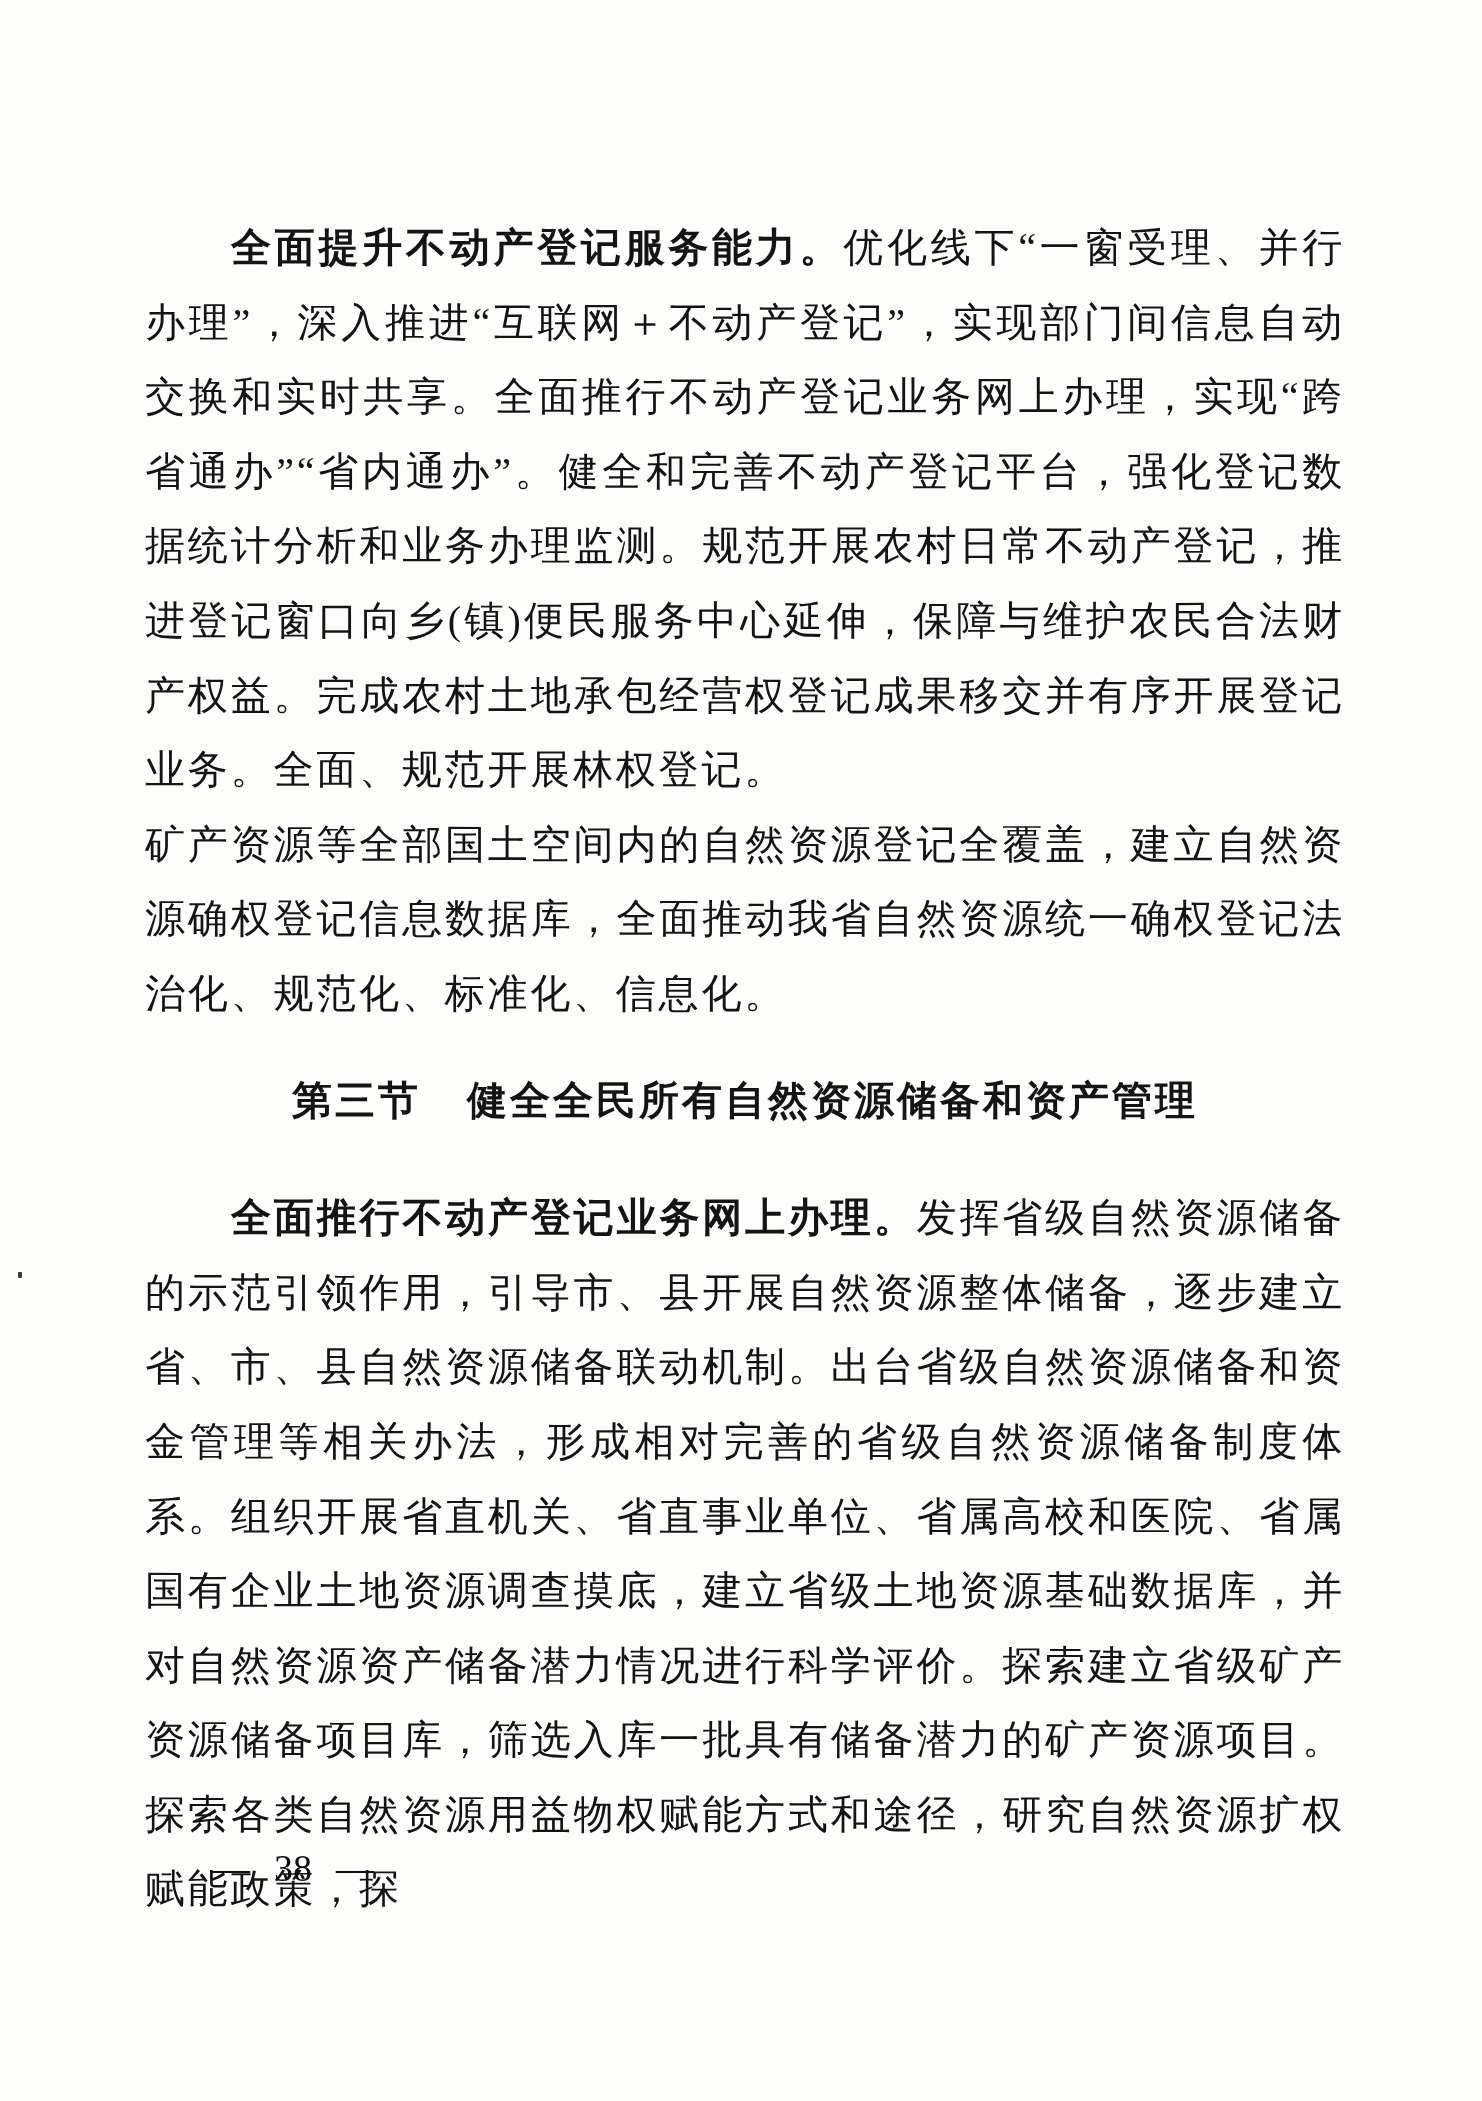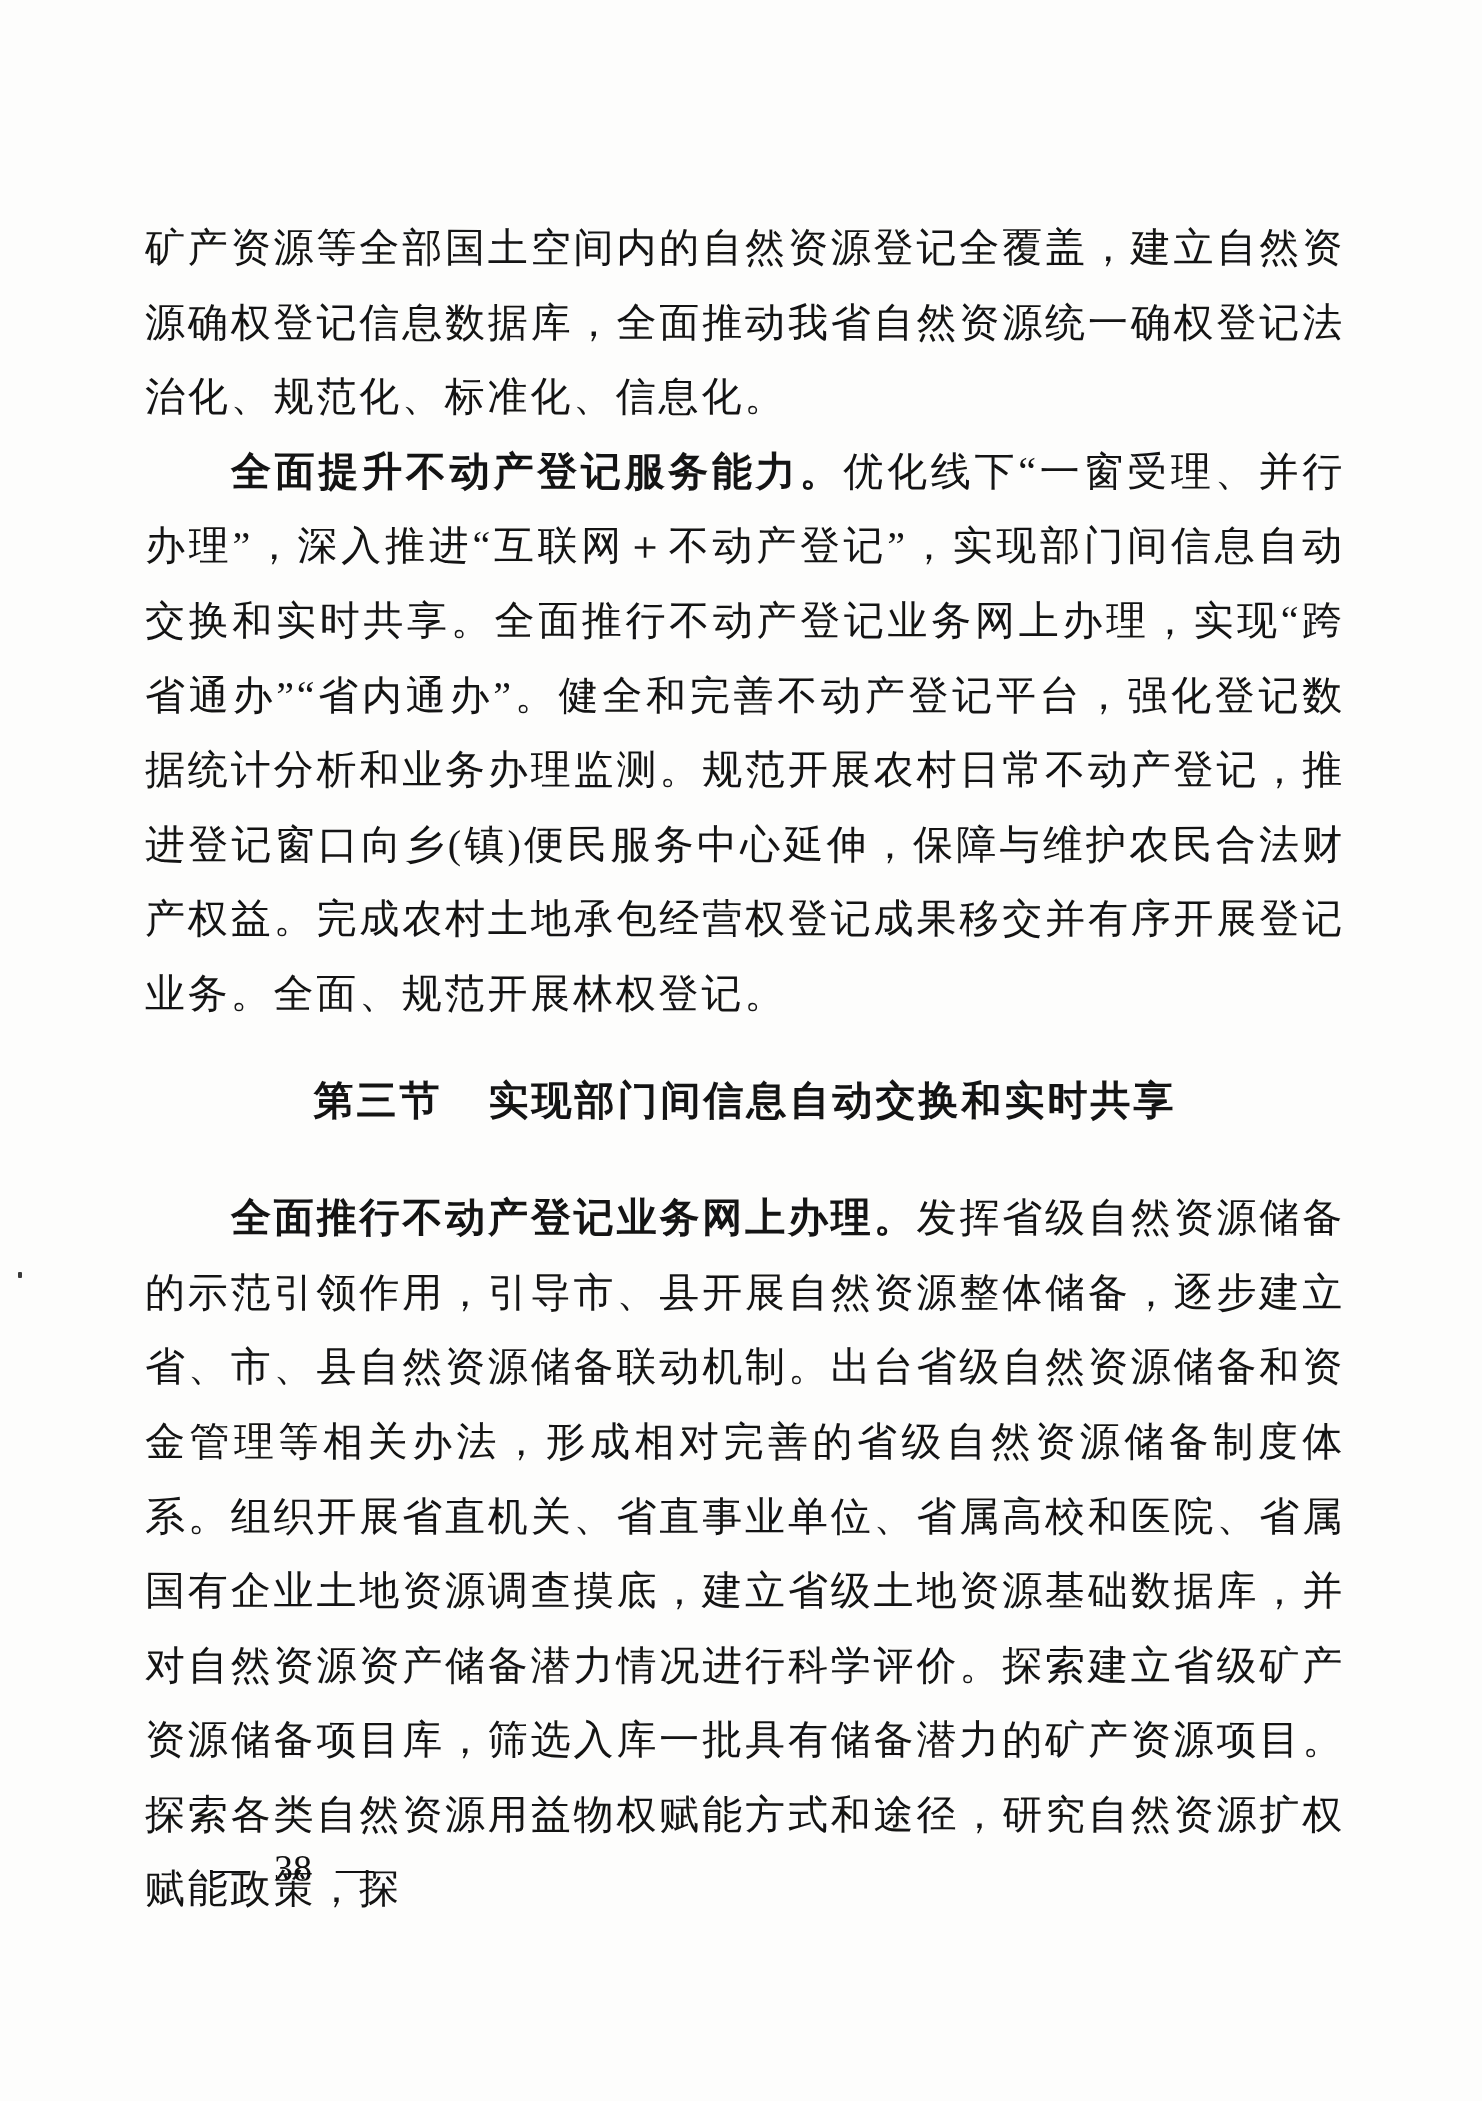--- a/index.html
+++ b/index.html
@@ -58,25 +58,25 @@
     border-radius: 1px;
   }
 </style>
 </head>
 <body>
 
 <div class="page">
 
   <main class="text-block">
 
+    <p class="para indent"><b class="lead">全面提升不动产登记服务能力。</b><span>优化线下“一窗受理、并行办理”，深入推进“互联网＋不动产登记”，实现部门间信息自动交换和实时共享。全面推行不动产登记业务网上办理，实现“跨省通办”“省内通办”。健全和完善不动产登记平台，强化登记数据统计分析和业务办理监测。规范开展农村日常不动产登记，推进登记窗口向乡(镇)便民服务中心延伸，保障与维护农民合法财产权益。完成农村土地承包经营权登记成果移交并有序开展登记业务。全面、规范开展林权登记。</span></p>
+
     <p class="para"><span>矿产资源等全部国土空间内的自然资源登记全覆盖，建立自然资源确权登记信息数据库，全面推动我省自然资源统一确权登记法治化、规范化、标准化、信息化。</span></p>
 
-    <p class="para indent"><b class="lead">全面提升不动产登记服务能力。</b><span>优化线下“一窗受理、并行办理”，深入推进“互联网＋不动产登记”，实现部门间信息自动交换和实时共享。全面推行不动产登记业务网上办理，实现“跨省通办”“省内通办”。健全和完善不动产登记平台，强化登记数据统计分析和业务办理监测。规范开展农村日常不动产登记，推进登记窗口向乡(镇)便民服务中心延伸，保障与维护农民合法财产权益。完成农村土地承包经营权登记成果移交并有序开展登记业务。全面、规范开展林权登记。</span></p>
-
-    <h2 class="section-heading"><span>第三节</span><span class="heading-gap"></span><span>实现部门间信息自动交换和实时共享</span></h2>
+    <h2 class="section-heading"><span>第三节</span><span class="heading-gap"></span><span>健全全民所有自然资源储备和资产管理</span></h2>
 
     <p class="para indent"><b class="lead">全面推行不动产登记业务网上办理。</b><span>发挥省级自然资源储备的示范引领作用，引导市、县开展自然资源整体储备，逐步建立省、市、县自然资源储备联动机制。出台省级自然资源储备和资金管理等相关办法，形成相对完善的省级自然资源储备制度体系。组织开展省直机关、省直事业单位、省属高校和医院、省属国有企业土地资源调查摸底，建立省级土地资源基础数据库，并对自然资源资产储备潜力情况进行科学评价。探索建立省级矿产资源储备项目库，筛选入库一批具有储备潜力的矿产资源项目。探索各类自然资源用益物权赋能方式和途径，研究自然资源扩权赋能政策，探</span></p>
 
   </main>
 
   <div class="footer"><span>—</span><span class="page-num">38</span><span>—</span></div>
 
   <div class="artifact-dot"></div>
 
 </div>

